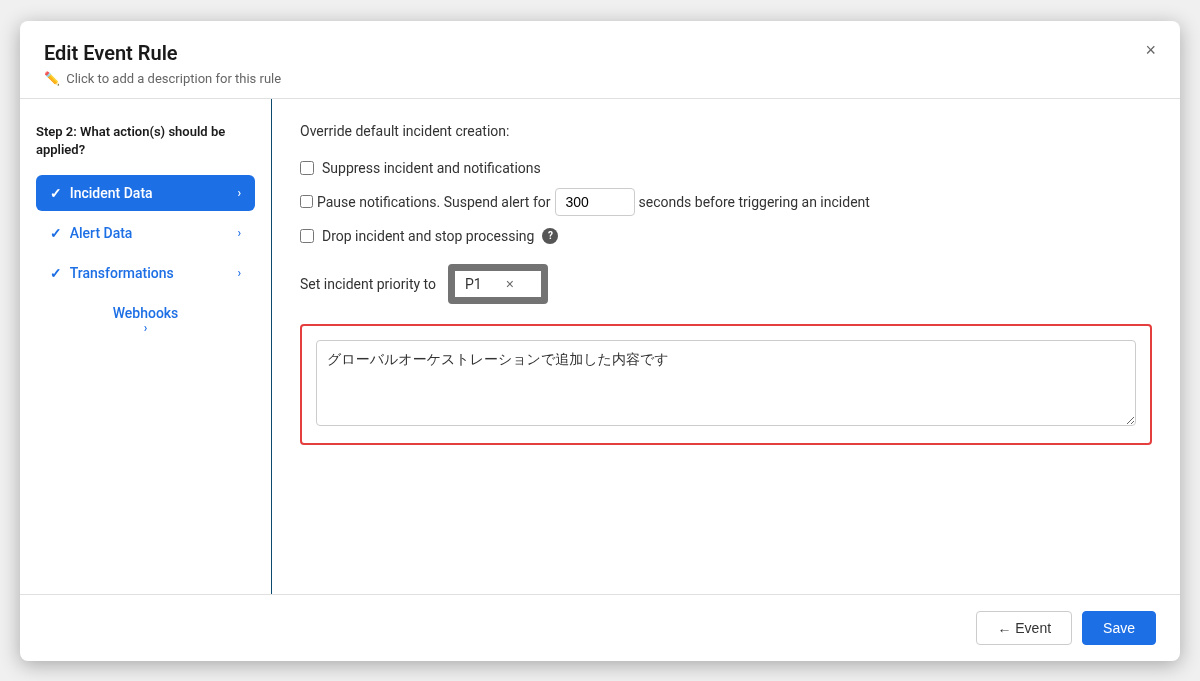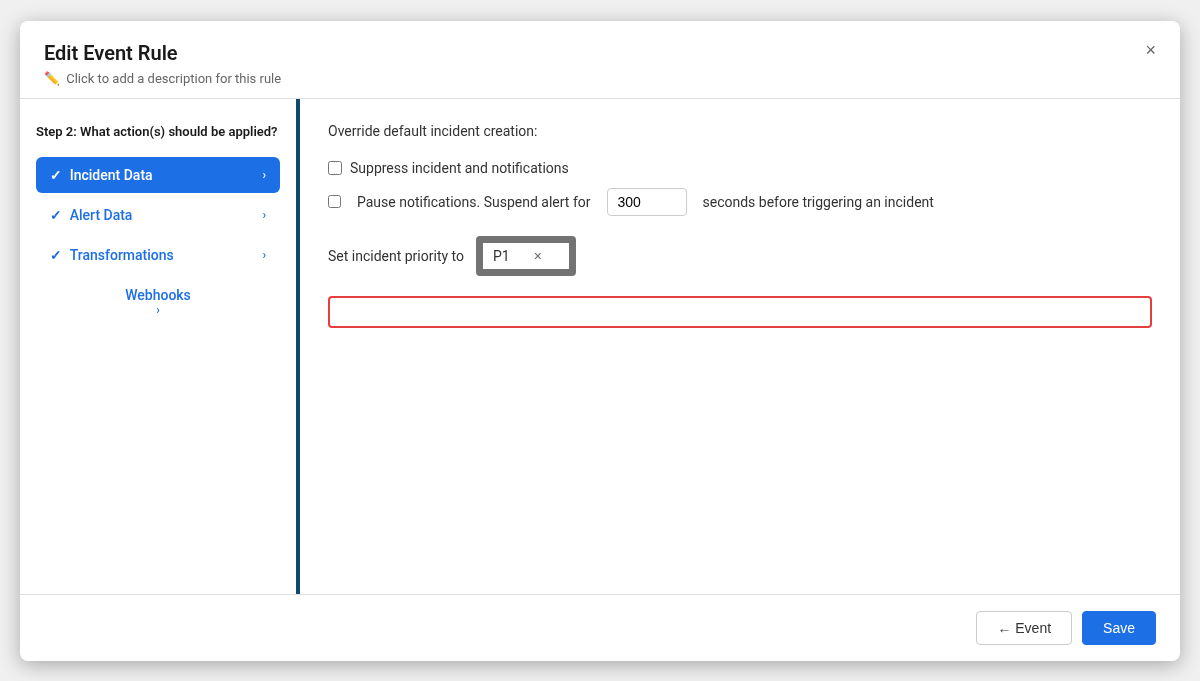--- a/index.html
+++ b/index.html
@@ -55,23 +55,23 @@
       color: #666;
       line-height: 1;
       padding: 4px;
     }
     .modal-body {
       display: flex;
       flex: 1;
       padding: 0;
     }
     .sidebar {
-      width: 280px;
+      width: 252px;
       padding: 24px 16px;
-      border-right: 4px solid #0c4a6e;
+      border-right: 1px solid #0c4a6e;
       flex-shrink: 0;
     }
     .sidebar-step-label {
       font-weight: 600;
       font-size: 13px;
       color: #1a1a1a;
       margin-bottom: 16px;
       line-height: 1.4;
     }
     .sidebar-item {
@@ -135,21 +135,21 @@
     }
     .checkbox-row input[type="checkbox"] {
       width: 14px;
       height: 14px;
       cursor: pointer;
       accent-color: #1d6fe5;
     }
     .inline-input-row {
       display: flex;
       align-items: center;
-      gap: 16px;
+      gap: 4px;
       margin-bottom: 12px;
       font-size: 14px;
     }
     .inline-input-row input[type="text"] {
       border: 1px solid #ccc;
       border-radius: 4px;
       padding: 5px 10px;
       font-size: 14px;
       width: 80px;
     }
@@ -305,30 +305,36 @@
         <label for="suppress">Suppress incident and notifications</label>
       </div>
 
       <div class="inline-input-row">
         <input type="checkbox" id="pause" style="">
         <label for="pause">Pause notifications. Suspend alert for</label>
         <input type="text" value="300" style="">
         <span>seconds before triggering an incident</span>
       </div>
 
+      <div class="checkbox-row">
+        <input type="checkbox" id="drop" style="">
+        <label for="drop">Drop incident and stop processing</label>
+        <span class="help-icon">?</span>
+      </div>
 
       <div class="priority-row">
         <span class="priority-label">Set incident priority to</span>
         <div class="priority-select">
           <span>P1</span>
           <button class="clear-btn">×</button>
         </div>
       </div>
 
       <div class="note-section">
+        <textarea class="note-textarea" rows="4" style="">グローバルオーケストレーションで追加した内容です</textarea>
       </div>
     </div>
   </div>
 
   <div class="modal-footer">
     <button class="btn">← Event</button>
     <button class="btn btn-primary">Save</button>
   </div>
 </div>
 

